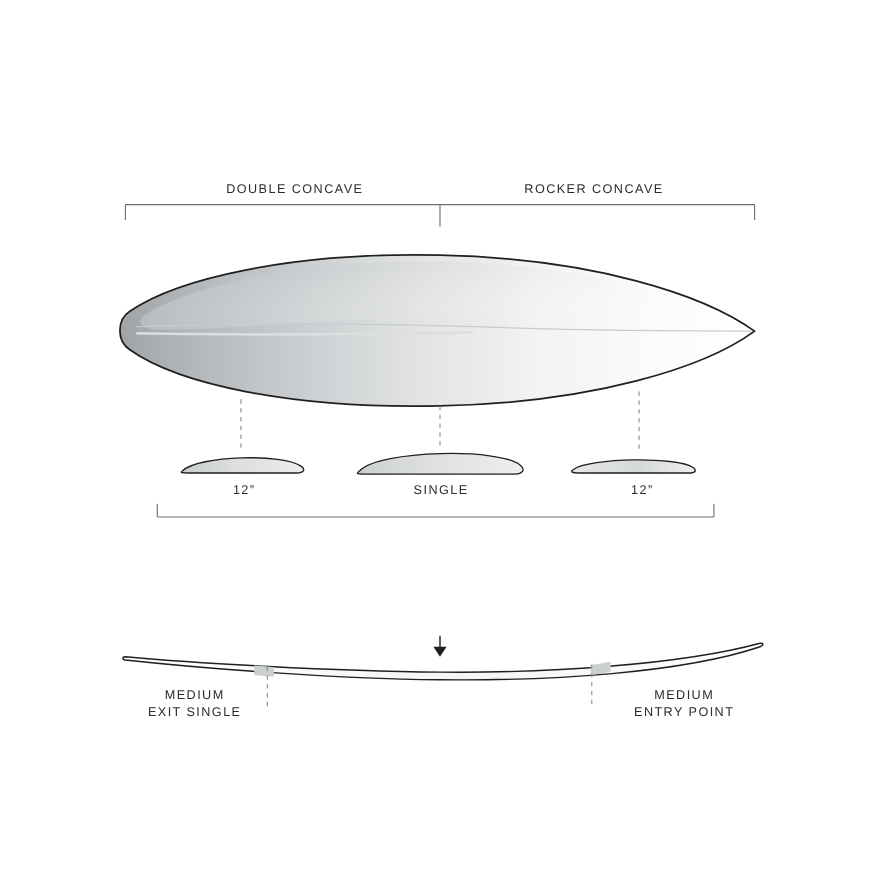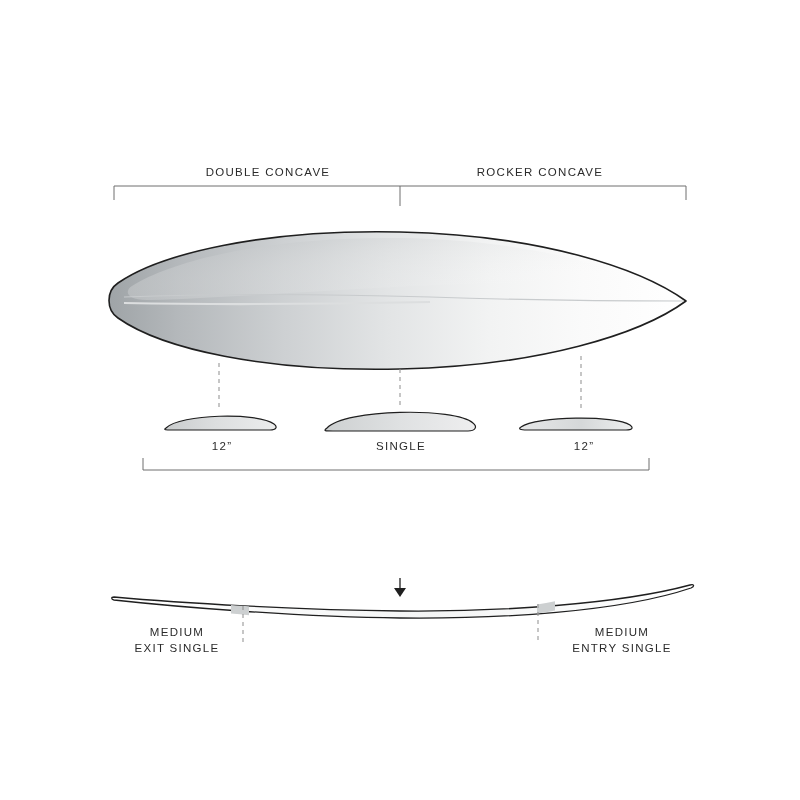--- a/index.html
+++ b/index.html
@@ -183,16 +183,16 @@
 
 
   <div class="lbl two-line" style="left:97px; top:625px; width:160px;">
     <div>MEDIUM</div>
     <div>EXIT SINGLE</div>
   </div>
 
 
   <div class="lbl two-line" style="left:537px; top:625px; width:170px;">
     <div>MEDIUM</div>
-    <div>ENTRY SINGLE</div>
+    <div>ENTRY POINT</div>
   </div>
 
 </div>
 
 </body></html>

